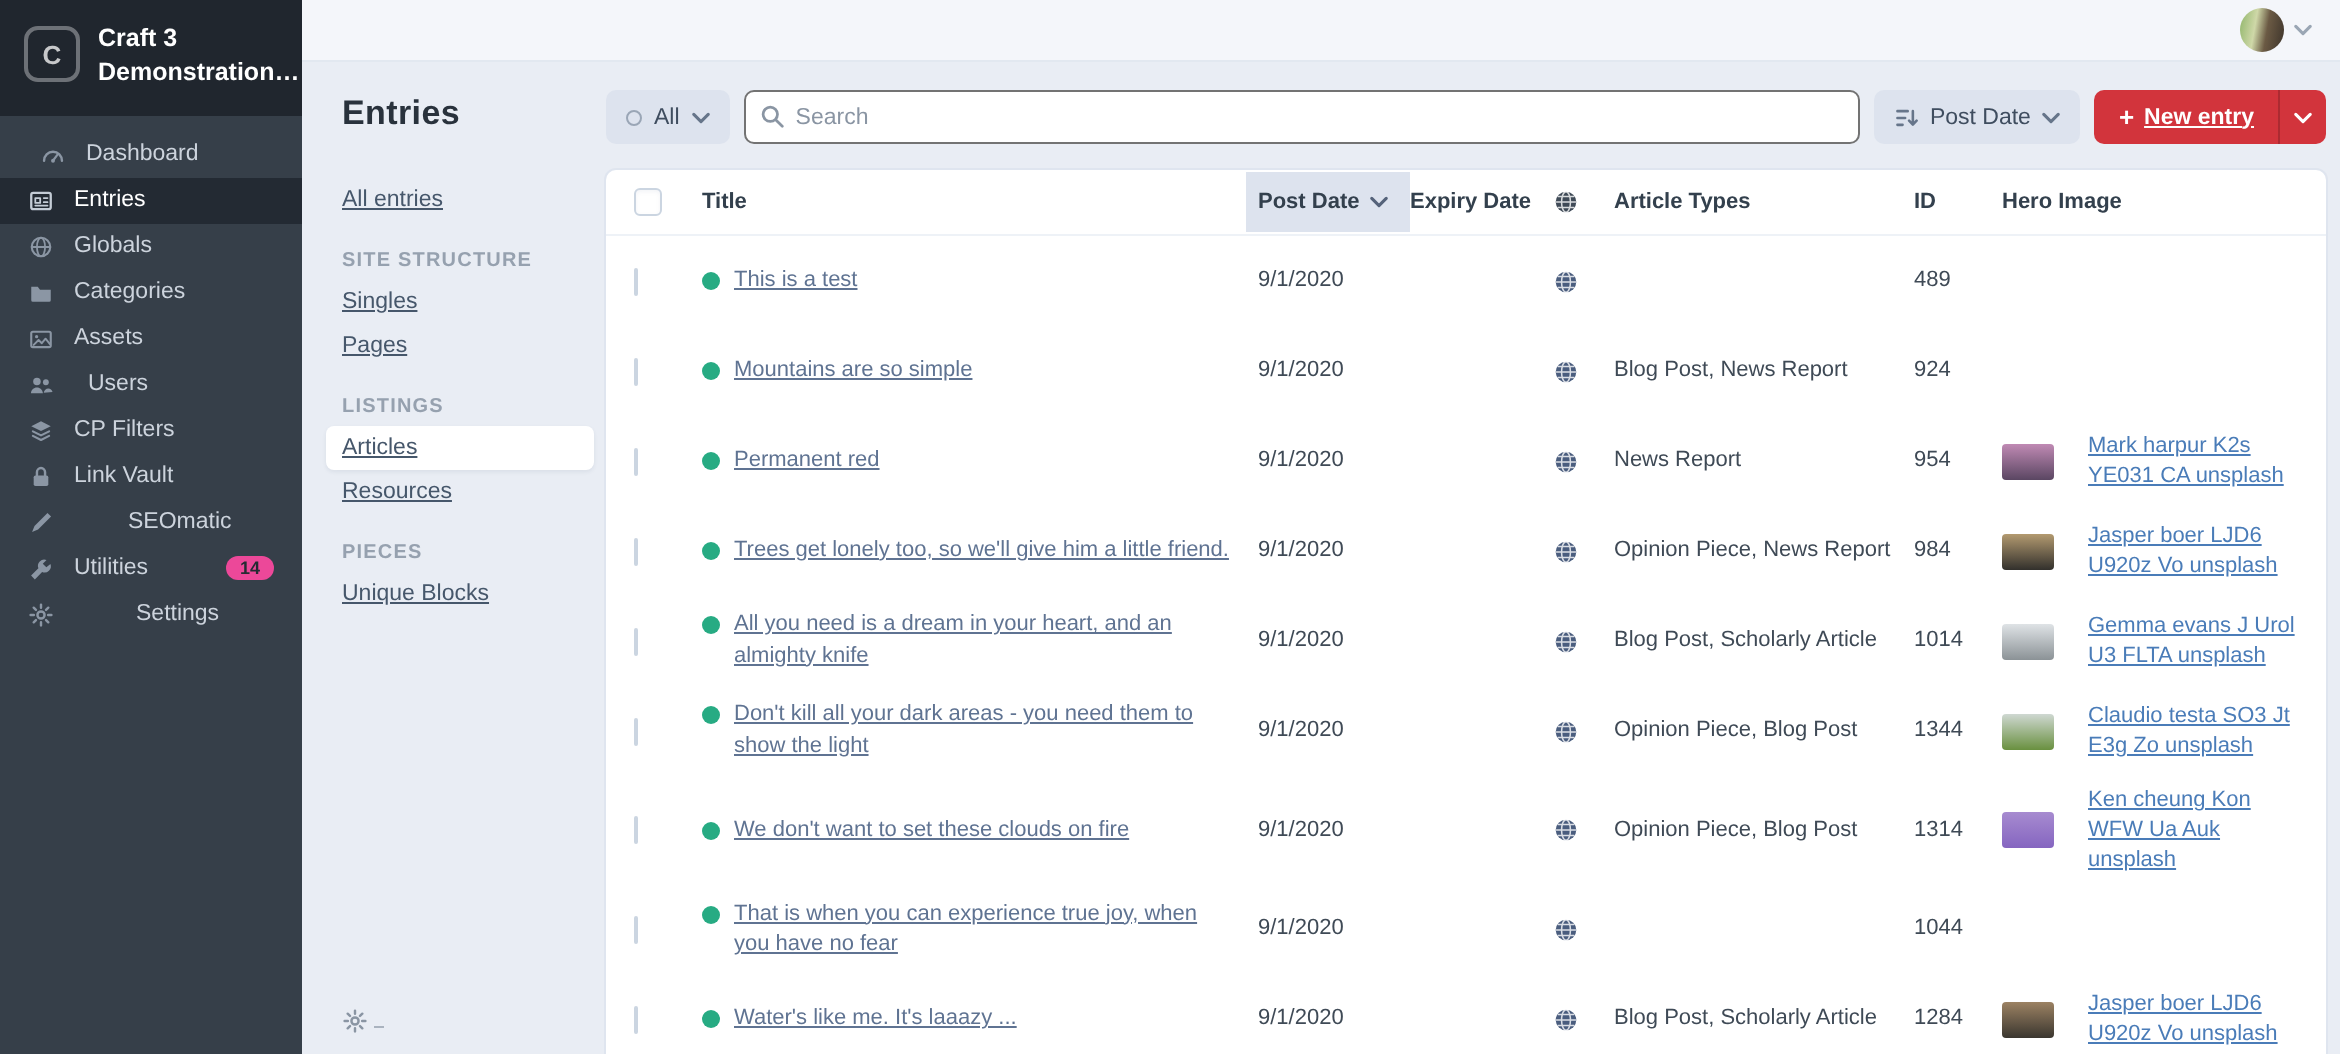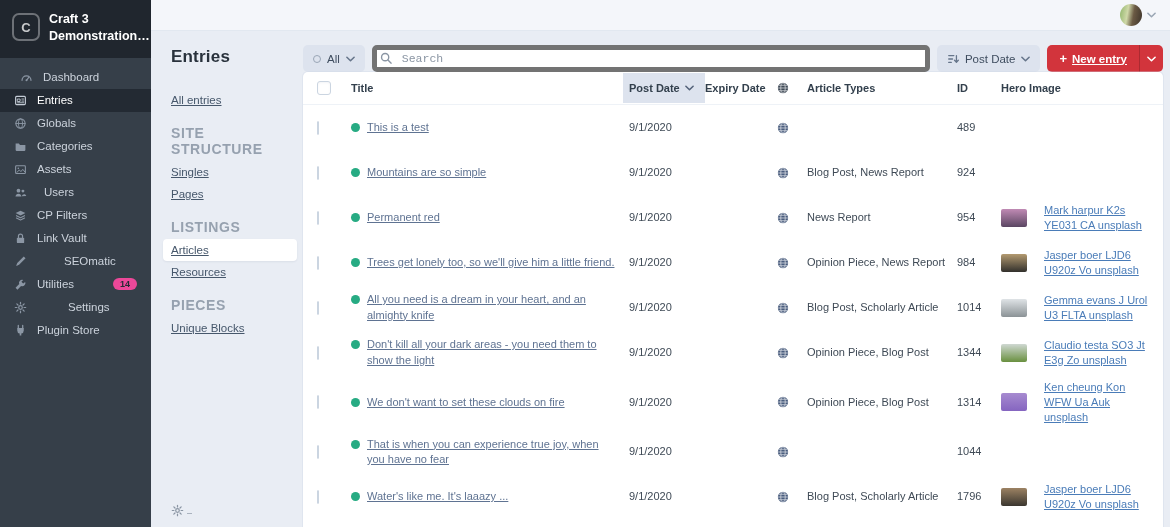--- a/index.html
+++ b/index.html
@@ -30,35 +30,35 @@
   #topbar { height:31px; min-height:31px; background:var(--topbar-bg,#f4f6fa); border-bottom:1px solid #e2e8f0; display:flex; align-items:center; justify-content:flex-end; padding:0 14px; gap:5px; }
   .avatar { width:22px; height:22px; border-radius:50%; background:linear-gradient(100deg,#8fb56a 0%,#cfd8a8 35%,#6b5a44 60%,#3c332a 100%); cursor:pointer; }
   .tb-chev { color:#9aa6b4; display:flex; }
 
   #workspace { flex:1; display:flex; min-height:0; }
 
   
   #subnav { width:152px; min-width:152px; padding:16px 4px 10px 20px; display:flex; flex-direction:column; }
   .page-title { font-size:17px; font-weight:bold; color:#29323c; letter-spacing:.2px; }
   .subnav-sections { margin-top:22px; display:flex; flex-direction:column; }
-  .subnav-heading { font-size:14px; font-weight:bold; letter-spacing:.6px; color:#96a1af; margin:14px 0 4px; text-transform:uppercase; }
+  .subnav-heading { font-size:10px; font-weight:bold; letter-spacing:.6px; color:#96a1af; margin:14px 0 4px; text-transform:uppercase; }
   .subnav-link { display:block; color:#46576b; font-size:11.5px; padding:5px 8px; margin-left:-8px; border-radius:4px; }
   .subnav-link.active { background:#fff; box-shadow:0 1px 2px rgba(40,60,90,0.08); margin-right:2px; }
   .subnav-footer { margin-top:auto; padding-top:18px; color:#8a95a3; font-size:13px; display:flex; align-items:flex-end; gap:3px; }
   .subnav-footer .dash { width:5px; height:1.5px; background:#aab3bf; margin-bottom:3px; }
 
   
   #content { flex:1; display:flex; flex-direction:column; min-width:0; padding:14px 7px 0 0; }
-  #toolbar { display:flex; gap:7px; align-items:center; }
+  #toolbar { display:flex; gap:7px; align-items:center; margin-bottom:13px; }
   .btn { height:27px; display:flex; align-items:center; gap:6px; padding:0 10px; border-radius:5px; background:#dde3ee; color:#3f4d5f; font-size:11.5px; cursor:pointer; white-space:nowrap; }
   .status-ring { width:8px; height:8px; border:1px solid #9aa6b6; border-radius:50%; }
   .chev { display:flex; color:#66758a; }
   .search-wrap { flex:1; position:relative; display:flex; }
   .search-wrap .icon { position:absolute; left:8px; top:7px; color:#8a95a3; }
-  #search-input { width:100%; height:27px; border:5px solid #737373; border-radius:5px; padding:0 8px 0 25px; font-size:11.5px; font-family:Liberation Mono, monospace; color:#33404d; background:#fff; outline:none; }
+  #search-input { width:100%; height:27px; border:1px solid #737373; border-radius:5px; padding:0 8px 0 25px; font-size:11.5px; font-family:Liberation Sans, sans-serif; color:#33404d; background:#fff; outline:none; }
   #search-input::placeholder { color:#8a95a3; }
   .btn-new { display:flex; height:27px; border-radius:5px; overflow:hidden; background:var(--brand-red,#d2343c); color:#fff; cursor:pointer; }
   .btn-new .main { display:flex; align-items:center; gap:5px; padding:0 12px; font-weight:bold; font-size:11.5px; }
   .btn-new .main .lbl { text-decoration:underline; }
   .btn-new .plus { font-size:13px; font-weight:bold; text-decoration:none; }
   .btn-new .split { display:flex; align-items:center; padding:0 7px; border-left:1px solid rgba(0,0,0,0.18); color:#fff; }
 
   
   #pane { background:var(--pane-bg,#fff); border-radius:5px 5px 0 0; flex:1; box-shadow:0 0 0 1px rgba(205,216,228,0.35); overflow:hidden; }
   .trow { display:grid; grid-template-columns:34px minmax(0,1fr) 76px 72px 30px 150px 44px 150px; align-items:center; padding:0 12px 0 14px; }
@@ -181,29 +181,20 @@
       <a class="nav-item" style="text-decoration: none; gap: 40px;">
         <span class="icon">
           <svg width="13" height="13" viewBox="0 0 16 16">
             <circle cx="8" cy="8" r="2.2" stroke="currentColor" fill="none" stroke-linecap="round" stroke-linejoin="round" stroke-width="1.5"></circle>
             <g stroke="currentColor" fill="none" stroke-linecap="round" stroke-linejoin="round" stroke-width="1.5">
               <path d="M8 1.6v2M8 12.4v2M1.6 8h2M12.4 8h2M3.5 3.5l1.4 1.4M11.1 11.1l1.4 1.4M12.5 3.5l-1.4 1.4M4.9 11.1l-1.4 1.4"></path>
             </g>
           </svg>
         </span>
         <span class="nav-label">Settings</span>
-      </a>
-      <a class="nav-item" style="text-decoration: none;">
-        <span class="icon">
-          <svg width="13" height="13" viewBox="0 0 16 16">
-            <path d="M5.3 1.8v3M10.7 1.8v3" stroke="currentColor" fill="none" stroke-linecap="round" stroke-linejoin="round" stroke-width="1.6"></path>
-            <path d="M4 4.8h8v3.1a4 4 0 0 1-3 3.9v2.4H7v-2.4a4 4 0 0 1-3-3.9z" fill="currentColor"></path>
-          </svg>
-        </span>
-        <span class="nav-label">Plugin Store</span>
       </a>
     </div>
 </nav>
 
 <div id="main">
   <div id="topbar">
     <div class="avatar"></div>
     <span class="tb-chev">
         <svg width="9" height="6" viewBox="0 0 10 6">
           <path d="M1 1l4 4 4-4" stroke="currentColor" fill="none" stroke-linecap="round" stroke-linejoin="round" stroke-width="1.7"></path>
@@ -529,21 +520,21 @@
                   <svg width="12" height="12" viewBox="0 0 14 14">
                     <circle cx="7" cy="7" r="6" fill="currentColor"></circle>
                     <g stroke="#fff" stroke-width="0.9" fill="none" opacity="0.8">
                       <ellipse cx="7" cy="7" rx="2.6" ry="6"></ellipse>
                       <path d="M1.2 7h11.6M2.2 3.8h9.6M2.2 10.2h9.6"></path>
                     </g>
                   </svg>
                 </span>
               </div>
     <div class="cell-types">Blog Post, Scholarly Article</div>
-    <div class="cell-id">1796</div>
+    <div class="cell-id">1284</div>
     <div class="hero-cell">
       <span class="thumb" style="background: linear-gradient(rgb(156, 130, 99), rgb(58, 54, 47));"></span>
       <a class="hero-link">Jasper boer LJD6 U920z Vo unsplash</a>
     </div>
   </div>
             <div class="trow row">
 
     <div class="cell-date"></div>
 
   </div>

